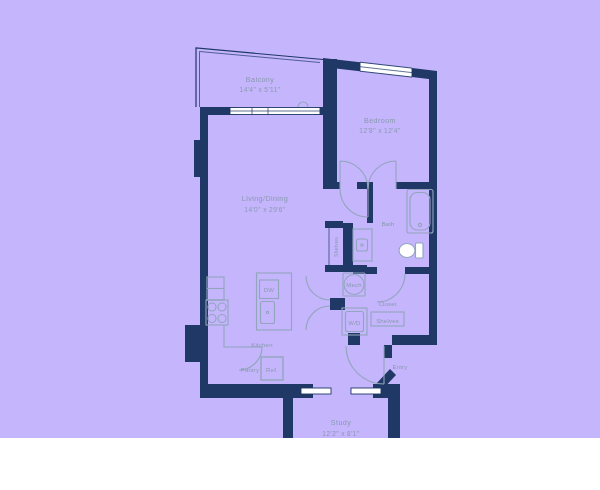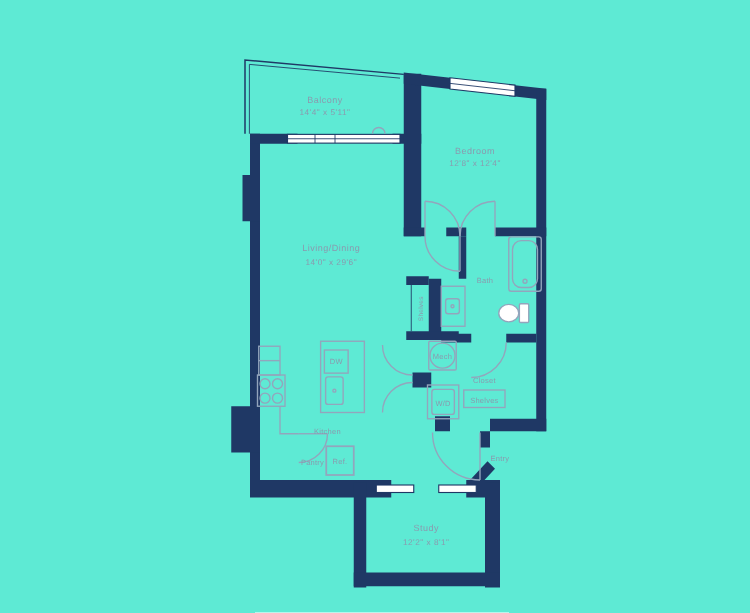--- a/index.html
+++ b/index.html
@@ -1,16 +1,16 @@
 <!DOCTYPE html>
 <html style="--wall: #1f3865; --line: #93a5bc; --text: #8a9aae;"><head>
 <meta charset="utf-8">
 <style>
   html,body{margin:0;padding:0;background:#ffffff;}
-  .canvas{position:relative;width:600px;height:490px;background:#5eead4;overflow:hidden;}
+  .canvas{position:relative;width:600px;height:438px;background:#c4b5fd;overflow:hidden;}
   svg{position:absolute;left:0;top:0;}
   .wall{fill:var(--wall,#1f3865);}
   .winbar{fill:#ffffff;stroke:var(--wall,#1f3865);stroke-width:0.9;}
   .thin{fill:none;stroke:var(--wall,#1f3865);stroke-width:1.2;}
   .hair{fill:none;stroke:var(--wall,#1f3865);stroke-width:0.7;}
   .fix{fill:#ffffff;stroke:var(--line,#93a5bc);stroke-width:1.1;}
   .fixo{fill:none;stroke:var(--line,#93a5bc);stroke-width:1.1;}
   .door{fill:none;stroke:var(--line,#93a5bc);stroke-width:1.1;}
   text{font-family:"Liberation Sans","DejaVu Sans",sans-serif;fill:var(--text,#8a9aae);letter-spacing:0.4px;text-anchor:middle;}
   .t7{font-size:7.2px;}

